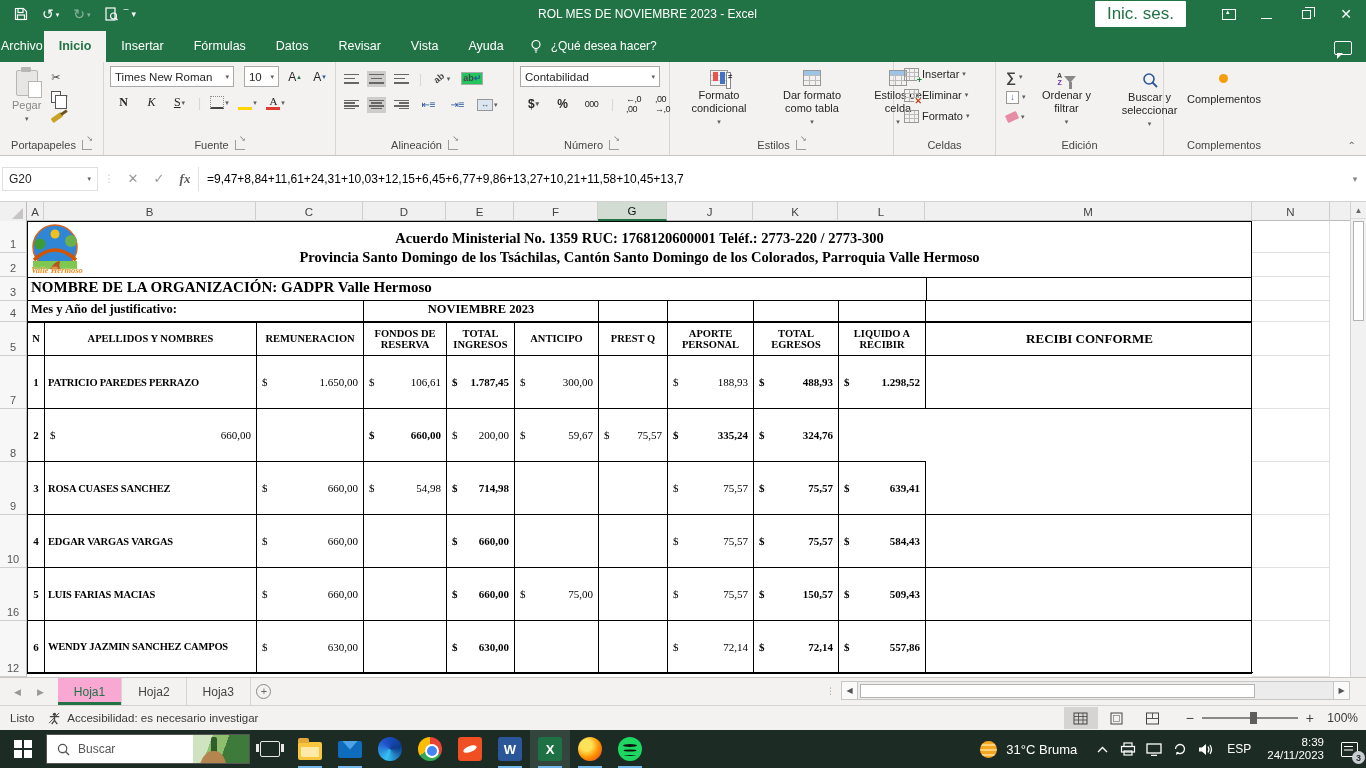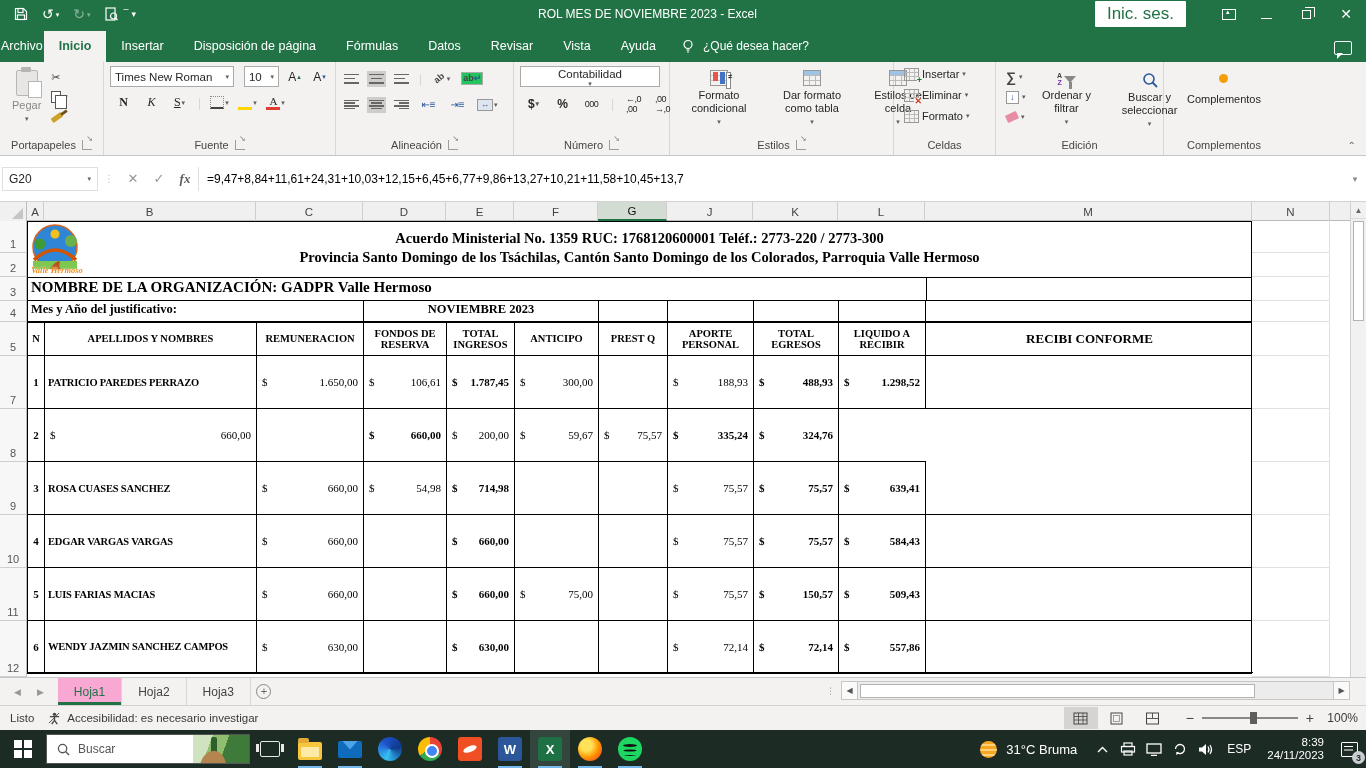--- a/index.html
+++ b/index.html
@@ -261,21 +261,20 @@
       </span>
     <span class="winbtn" style="font-size:14px;">✕</span>
   </div>
 </div>
 
 <div class="menurow">
   <div id="menu-tabs" style="display:flex;align-items:flex-end;">
       <div class="mtab file">Archivo</div>
       <div class="mtab active">Inicio</div>
       <div class="mtab">Insertar</div>
-      <div class="mtab">Disposición de página</div>
       <div class="mtab">Fórmulas</div>
       <div class="mtab">Datos</div>
       <div class="mtab">Revisar</div>
       <div class="mtab">Vista</div>
       <div class="mtab">Ayuda</div>
     </div>
   <div class="helpbox">
     <svg class="bulb" viewBox="0 0 14 14">
         <circle cx="7" cy="5.5" r="4" fill="none" stroke="#fff" stroke-width="1.2"></circle>
         <line x1="5.5" y1="11" x2="8.5" y2="11" stroke="#fff" stroke-width="1.2"></line>
@@ -409,21 +408,21 @@
       </div>
     </div>
     <div class="grp-label">
         <span>Alineación</span>
         <span class="launcher"></span>
       </div>
   </div>
 
   <div class="grp" style="width:156px;">
     <div class="grp-body" style="flex-direction:column;gap:7px;align-items:stretch;">
-      <span class="selbox" style="width:140px;flex-direction:column;">
+      <span class="selbox" style="width:140px;">
           <span>Contabilidad</span>
           <span class="drop7">▾</span>
         </span>
       <div class="rowline" style="gap:10px;padding-left:4px;">
         <span class="icnbtn numtxt">
             <span>$</span>
             <span class="drop7">▾</span>
           </span>
         <span class="icnbtn numtxt">%</span>
         <span class="icnbtn dec">000</span>
@@ -582,21 +581,21 @@
   <div class="rowhdrs" id="rowhdrs-list">
       <div class="rowh" style="height: 32px;">1</div>
       <div class="rowh" style="height: 24px;">2</div>
       <div class="rowh" style="height: 24px;">3</div>
       <div class="rowh" style="height: 21px;">4</div>
       <div class="rowh" style="height: 34px;">5</div>
       <div class="rowh" style="height: 53px;">7</div>
       <div class="rowh" style="height: 53px;">8</div>
       <div class="rowh" style="height: 53px;">9</div>
       <div class="rowh" style="height: 53px;">10</div>
-      <div class="rowh" style="height: 53px;">11</div>
+      <div class="rowh" style="height: 53px;">16</div>
       <div class="rowh" style="height: 56px;">12</div>
     </div>
 
   <div class="sheet">
 
     <div class="band12">
       <div class="logo">
         <svg width="50" height="48" viewBox="0 0 50 48">
           <circle cx="25" cy="23" r="22" fill="#2f86d6" stroke="#d8641e" stroke-width="1.5"></circle>
           <circle cx="25" cy="10" r="4.5" fill="#f3c01d"></circle>

